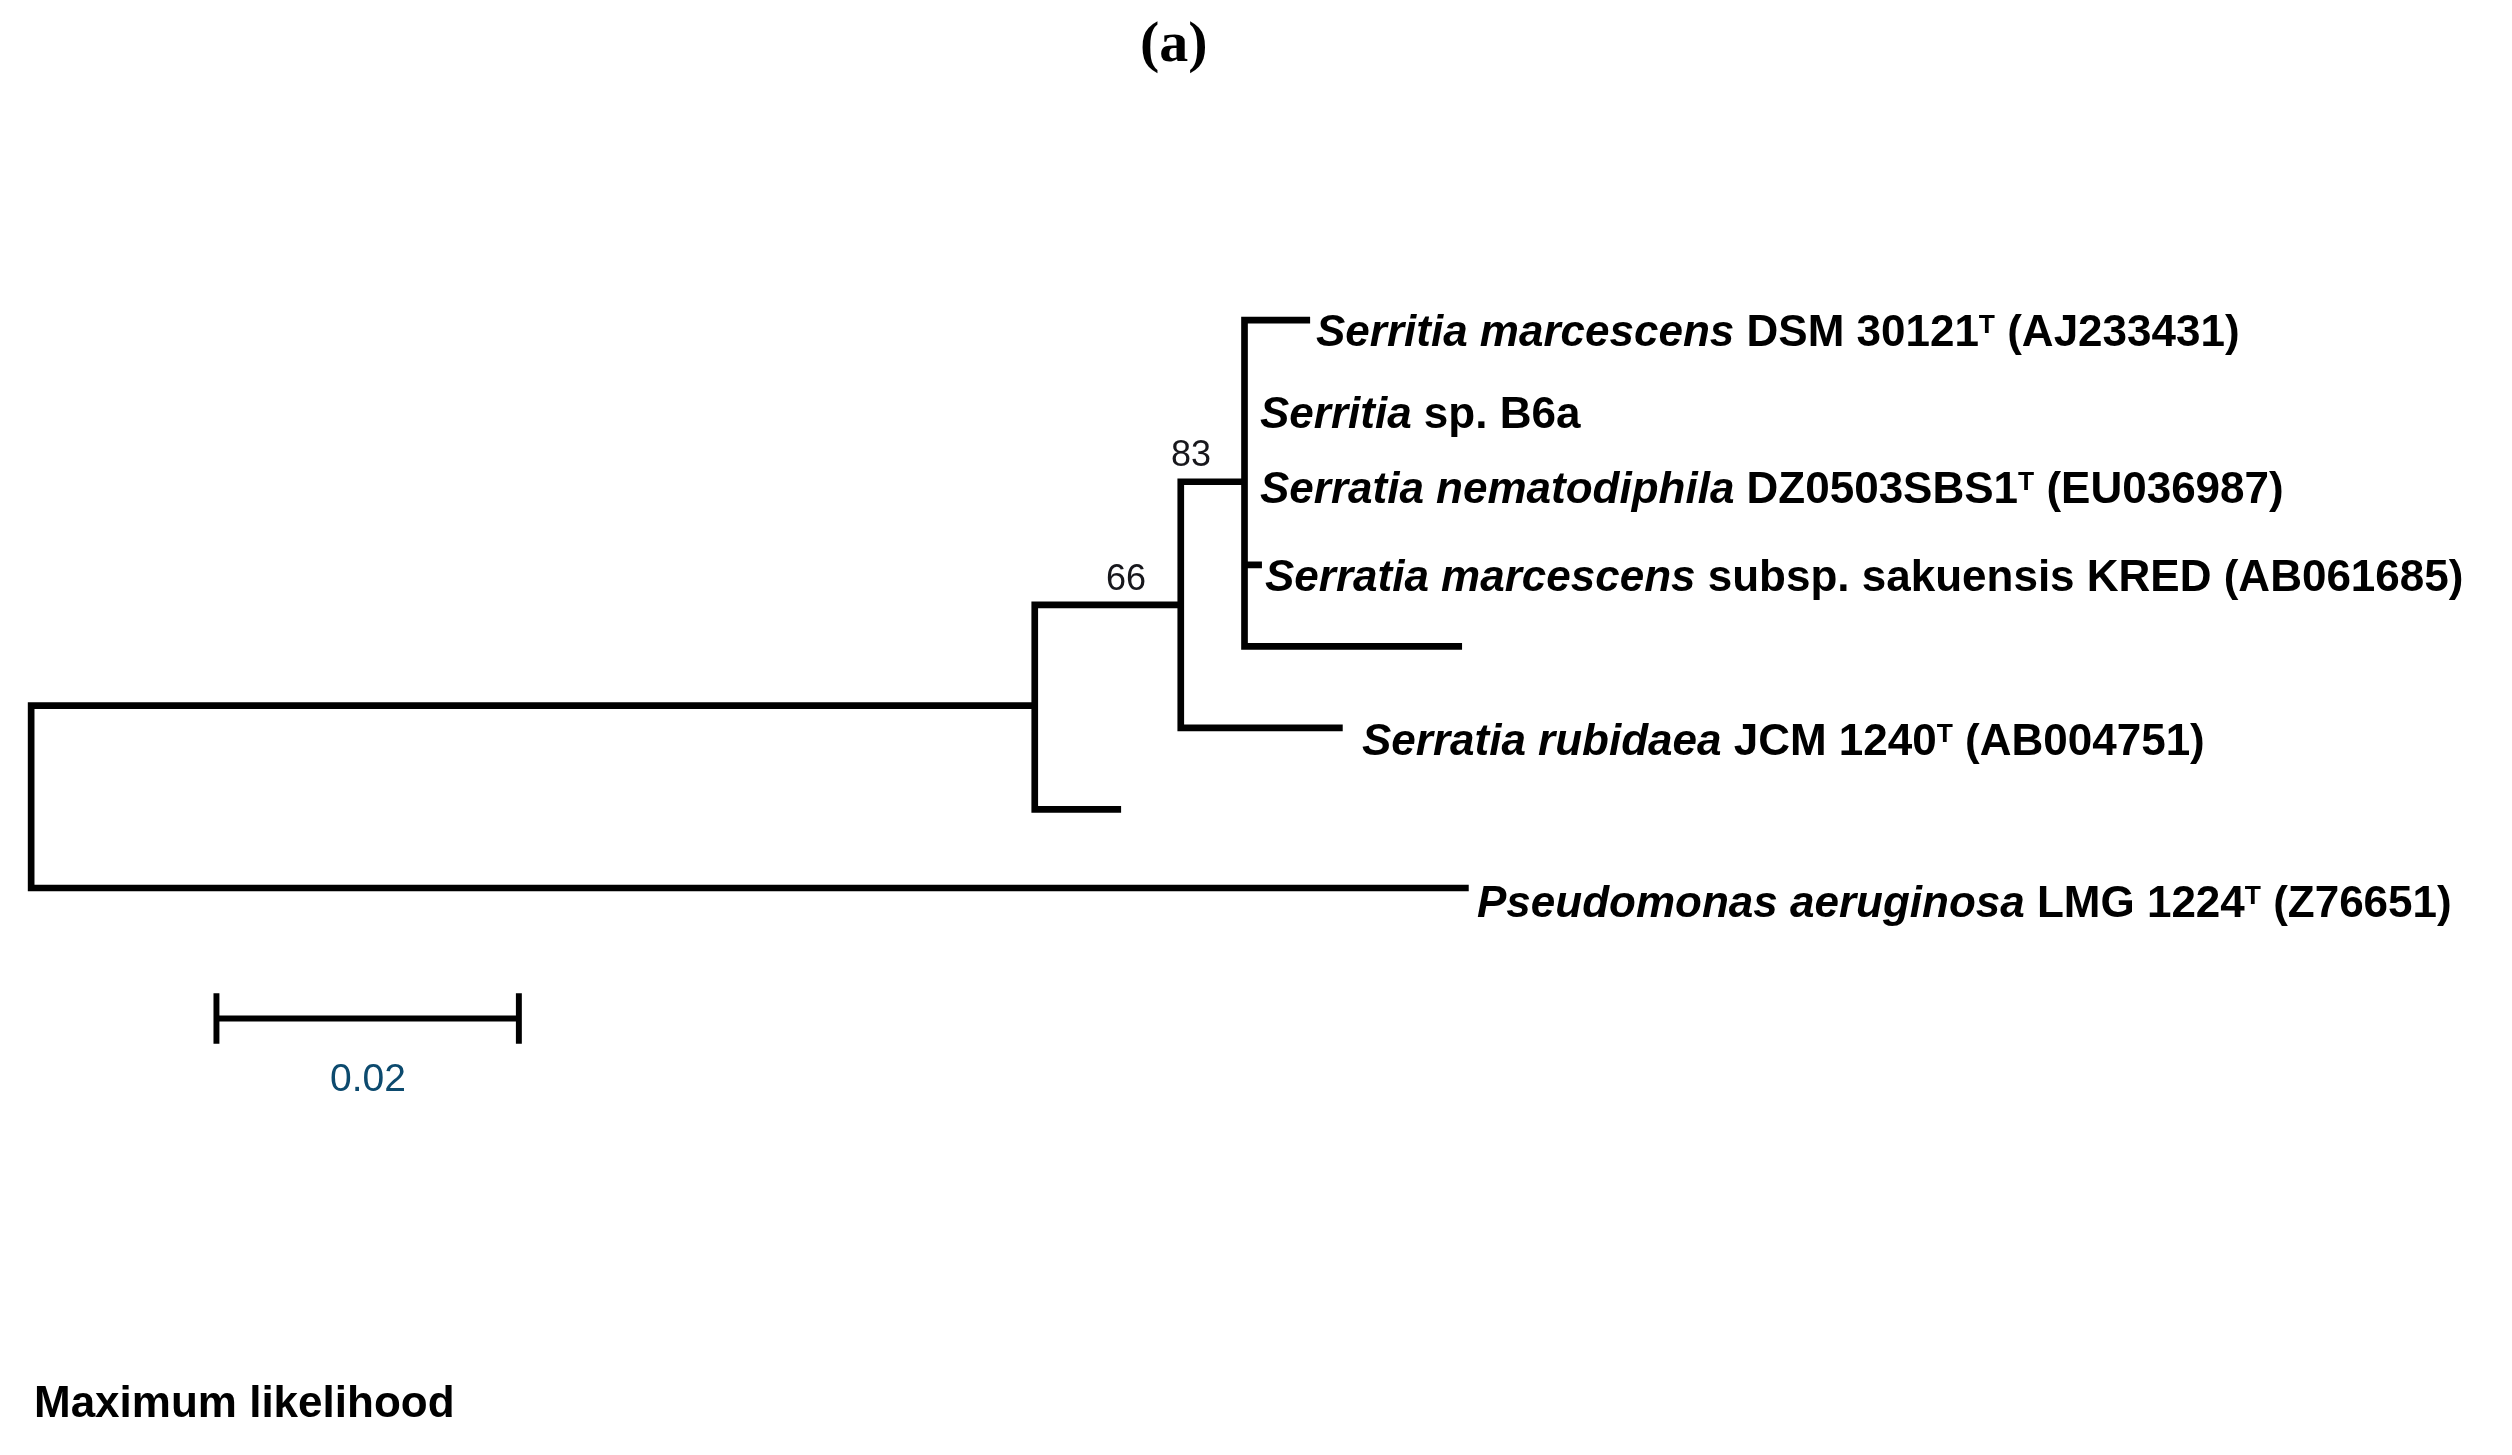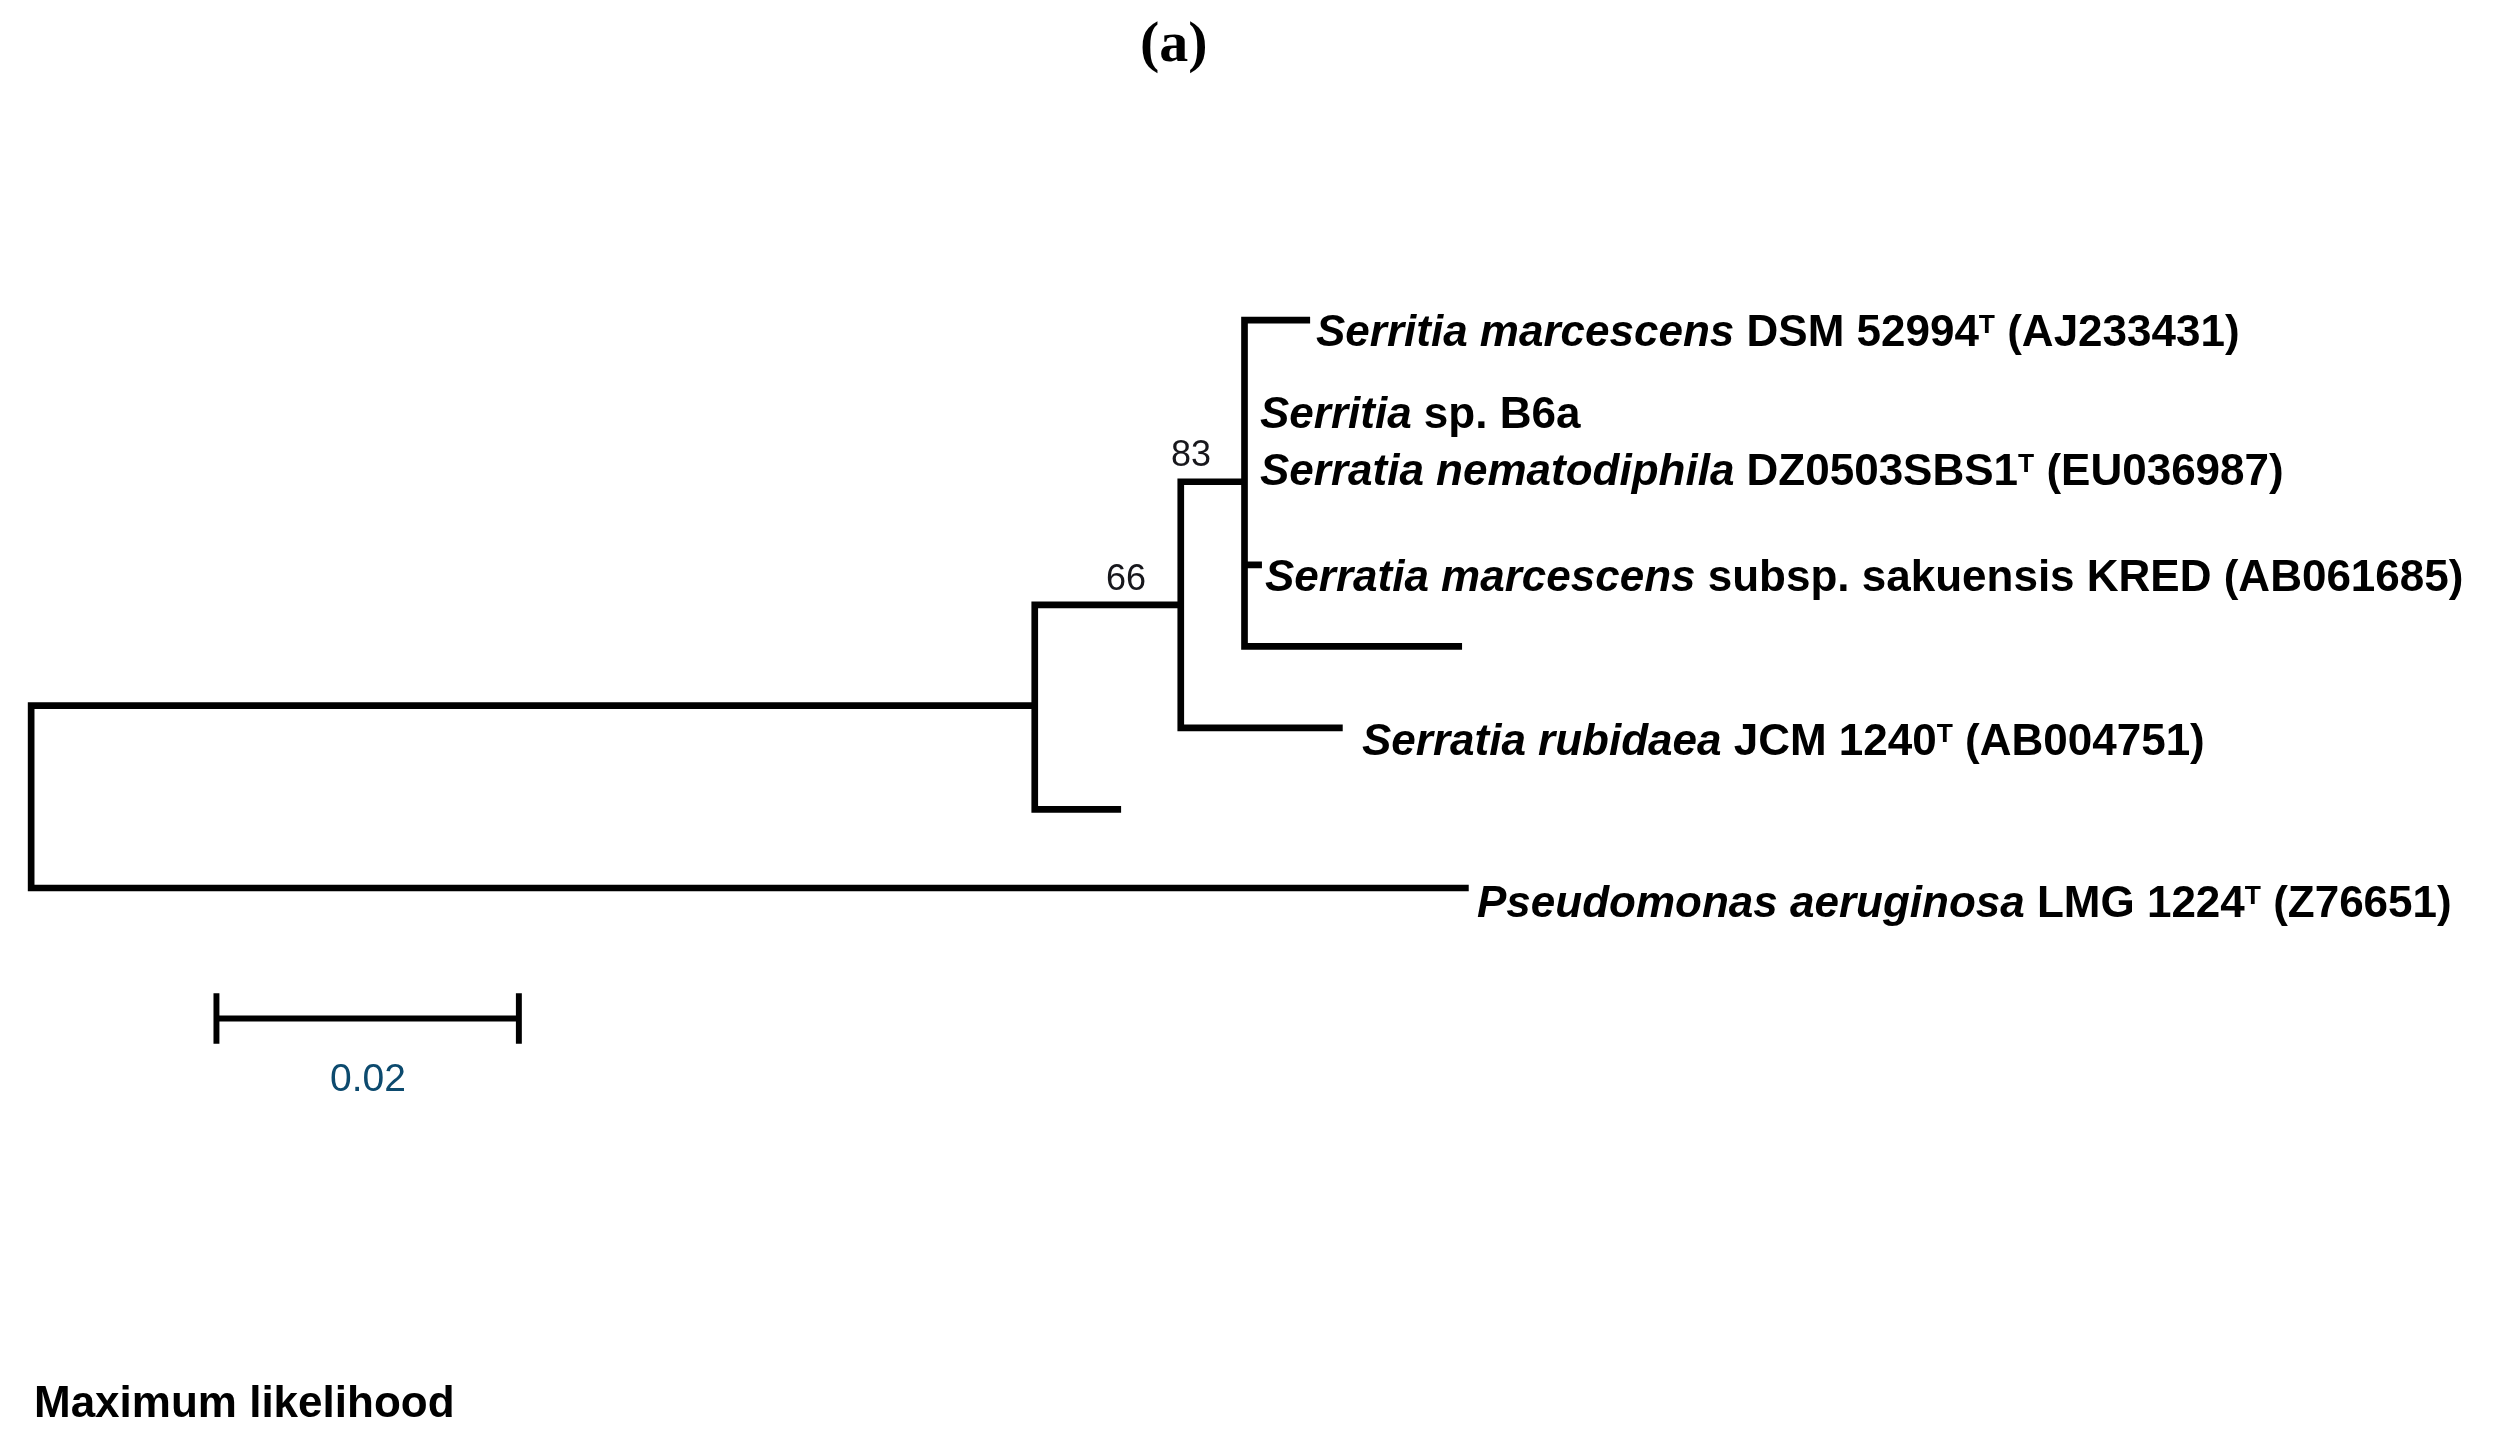--- a/index.html
+++ b/index.html
@@ -95,25 +95,25 @@
     <g stroke="#000000" stroke-width="8" fill="none" stroke-linecap="square">
       <path d="M292 1374 H700
                M292 1344 V1404
                M700 1344 V1404"></path>
     </g>
   </svg>
 
   <div class="bootstrap" style="left:1150px; top:433px;">83</div>
   <div class="bootstrap" style="left:1085px; top:557px;">66</div>
 
-  <div class="taxon" style="left:1316px; top:303px;"><i>Serritia marcescens</i><span> DSM 52994</span><sup>T</sup><span> (AJ233431)</span></div>
+  <div class="taxon" style="left:1316px; top:303px;"><i>Serritia marcescens</i><span> DSM 30121</span><sup>T</sup><span> (AJ233431)</span></div>
 
   <div class="taxon" style="left:1260px; top:385px;"><i>Serritia</i><span> sp. B6a</span><sup></sup><span></span></div>
 
-  <div class="taxon" style="left:1260px; top:442px;"><i>Serratia nematodiphila</i><span> DZ0503SBS1</span><sup>T</sup><span> (EU036987)</span></div>
+  <div class="taxon" style="left:1260px; top:460px;"><i>Serratia nematodiphila</i><span> DZ0503SBS1</span><sup>T</sup><span> (EU036987)</span></div>
 
   <div class="taxon" style="left:1265px; top:548px;"><i>Serratia marcescens</i><span> subsp. sakuensis KRED</span><sup></sup><span> (AB061685)</span></div>
 
 
   <div class="taxon" style="left:1362px; top:712px;"><i>Serratia rubidaea</i><span> JCM 1240</span><sup>T</sup><span> (AB004751)</span></div>
 
 
   <div class="taxon" style="left:1477px; top:874px;"><i>Pseudomonas aeruginosa</i><span> LMG 1224</span><sup>T</sup><span> (Z76651)</span></div>
 
   <div class="scale-label">0.02</div>

